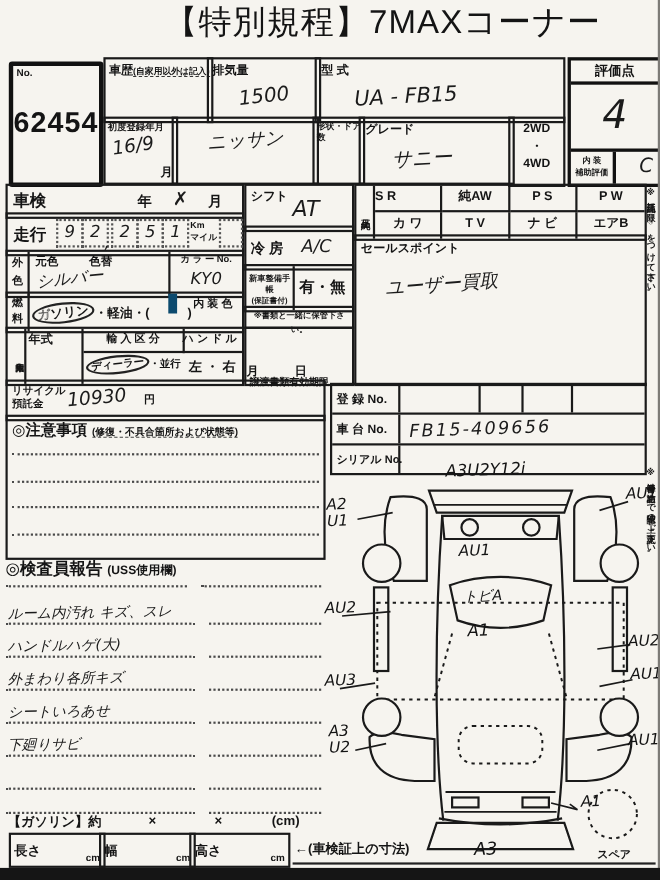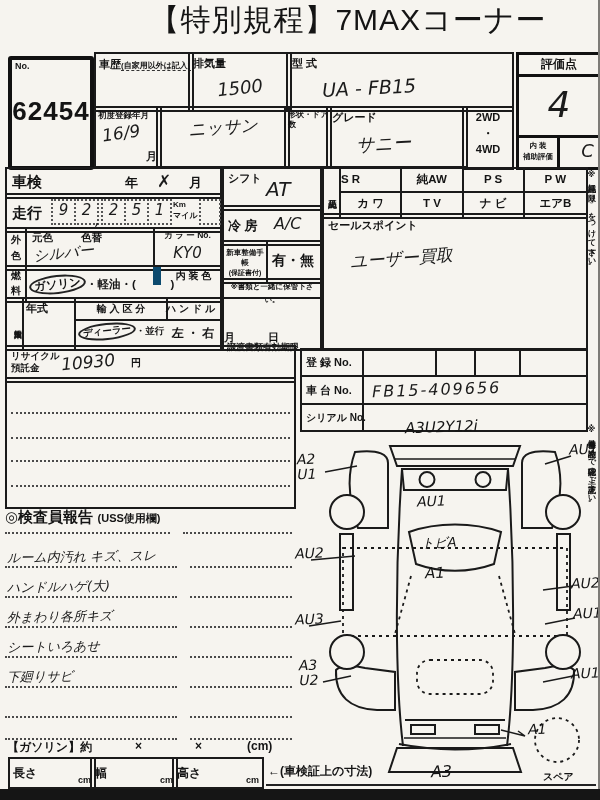--- a/index.html
+++ b/index.html
@@ -193,20 +193,24 @@
       <span class="abs" style="left:60px;top:0;bottom:0;border-left:2px solid #1a1a1a;"></span>
       <span class="abs hw" style="left:70px;top:3px;font-size:16px;letter-spacing:2px;transform:rotate(-2deg);">FB15-409656</span>
     </div>
     <div style="height:25px;position:relative;">
       <span class="abs lbl" style="left:4px;top:6px;font-size:10px;">シリアル No.</span>
       <span class="abs" style="left:60px;top:0;bottom:0;border-left:2px solid #1a1a1a;"></span>
     </div>
   </div>
 
   <div class="abs b2" style="left:5px;top:377px;width:287px;height:128px;">
+    <div class="abs" style="left:4px;top:3px;">
+      <span class="lbl" style="font-size:14px;">◎注意事項</span>
+      <span class="lbl" style="font-size:9px;border-bottom:1px dashed #444;">(修復・不具合箇所および状態等)</span>
+    </div>
     <div class="abs dotline" style="left:4px;right:4px;top:33px;"></div>
     <div class="abs dotline" style="left:4px;right:4px;top:58px;"></div>
     <div class="abs dotline" style="left:4px;right:4px;top:81px;"></div>
     <div class="abs dotline" style="left:4px;right:4px;top:106px;"></div>
   </div>
 
   <div class="abs" style="left:5px;top:508px;width:287px;height:232px;">
     <span class="lbl" style="font-size:15px;">◎検査員報告</span>
     <span class="lbl" style="font-size:11px;">(USS使用欄)</span>
     <div class="abs dotline" style="left:0;width:165px;top:24px;"></div>

